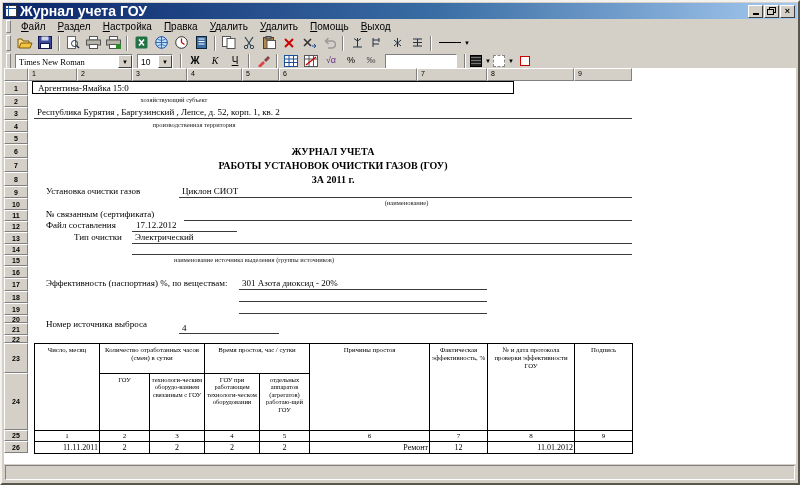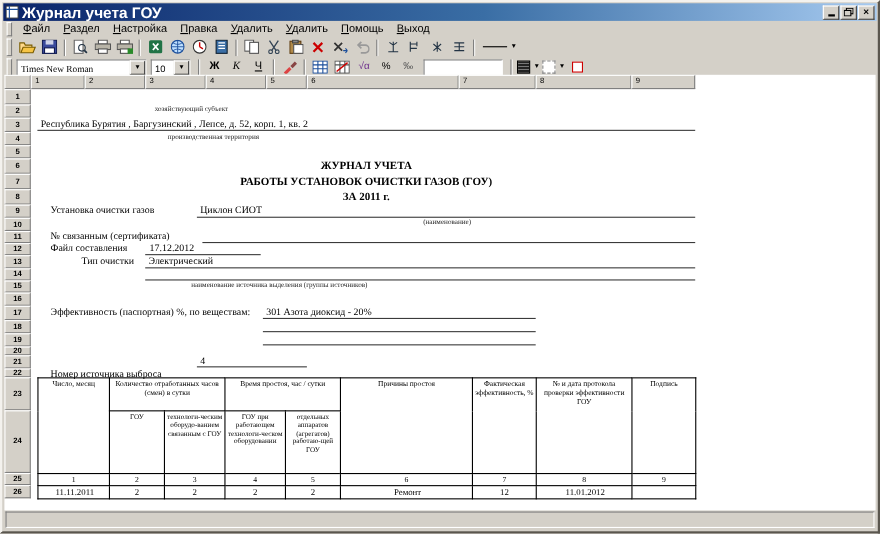--- a/index.html
+++ b/index.html
@@ -81,21 +81,21 @@
        width:599px;font-family:"Liberation Serif","DejaVu Serif",serif;}
   table.journal td{border:1px solid #000;padding:0 1px;overflow:hidden;}
   tr.hrow td{font-size:6.8px;text-align:center;vertical-align:top;padding-top:2px;line-height:1.15;}
   tr.hrow{height:30px;}
   tr.hrow2{height:57px;}
   tr.hrow2 td{font-size:6.5px;text-align:center;vertical-align:top;padding-top:2px;line-height:1.15;}
   tr.numrow{height:11px;}
   tr.numrow td{font-size:7px;text-align:center;}
   tr.datarow{height:12px;}
   tr.datarow td{font-size:8px;text-align:center;}
-  tr.datarow td.al{text-align:center;padding-left:3px;}
+  tr.datarow td.al{text-align:right;padding-left:3px;}
   
   .statusbar{position:absolute;left:3px;right:3px;bottom:3px;height:13px;background:#d4d0c8;
        border-top:1px solid #808080;border-left:1px solid #808080;
        border-right:1px solid #fff;border-bottom:1px solid #fff;}
   svg{display:block;}
 </style>
 </head>
 <body>
 
 <div class="win">
@@ -351,20 +351,21 @@
         <div class="rowhdr" style="top: 255px; height: 12px;">21</div>
         <div class="rowhdr" style="top: 267px; height: 8px;">22</div>
         <div class="rowhdr" style="top: 275px; height: 30px;">23</div>
         <div class="rowhdr" style="top: 305px; height: 57px;">24</div>
         <div class="rowhdr" style="top: 362px; height: 11px;">25</div>
         <div class="rowhdr" style="top: 373px; height: 12px;">26</div>
       </div>
 
     <div class="doc">
 
+      <div class="dbox" style="left:28px;top:13px;width:482px;height:13px;">Аргентина-Ямайка 15:0</div>
       <div class="dhint" style="left:30px;top:28px;width:280px;">хозяйствующий субъект</div>
 
       <div class="dtext" style="left:33px;top:40px;text-align:right;">Республика Бурятия , Баргузинский , Лепсе, д. 52, корп. 1, кв. 2</div>
       <div class="dline" style="left:30px;top:50px;width:598px;"></div>
       <div class="dhint" style="left:30px;top:53px;width:320px;">производственная территория</div>
 
       <div class="dtitle" style="top:78px;">ЖУРНАЛ УЧЕТА</div>
       <div class="dtitle" style="top:92px;">РАБОТЫ УСТАНОВОК ОЧИСТКИ ГАЗОВ (ГОУ)</div>
       <div class="dtitle" style="top:106px;">ЗА 2011 г.</div>
 
@@ -385,21 +386,21 @@
       <div class="dline" style="left:128px;top:175px;width:500px;"></div>
       <div class="dline" style="left:128px;top:186px;width:500px;"></div>
       <div class="dhint" style="left:30px;top:188px;width:440px;">наименование источника выделения (группы источников)</div>
 
       <div class="dtext" style="left:42px;top:211px;">Эффективность (паспортная) %, по веществам:</div>
       <div class="dtext" style="left:238px;top:211px;">301 Азота диоксид - 20%</div>
       <div class="dline" style="left:235px;top:221px;width:248px;"></div>
       <div class="dline" style="left:235px;top:233px;width:248px;"></div>
       <div class="dline" style="left:235px;top:245px;width:248px;"></div>
 
-      <div class="dtext" style="left:42px;top:268px;text-align:center;">Номер источника выброса</div>
+      <div class="dtext" style="left:42px;top:252px;text-align:center;">Номер источника выброса</div>
       <div class="dtext" style="left:178px;top:256px;">4</div>
       <div class="dline" style="left:175px;top:265px;width:100px;"></div>
 
       <table class="journal">
         <colgroup>
           <col style="width:65px">
             <col style="width:50px">
             <col style="width:55px">
           <col style="width:55px">
             <col style="width:50px">

